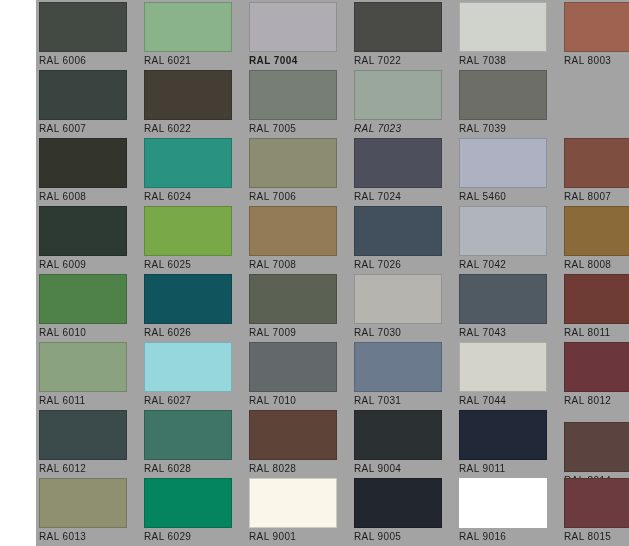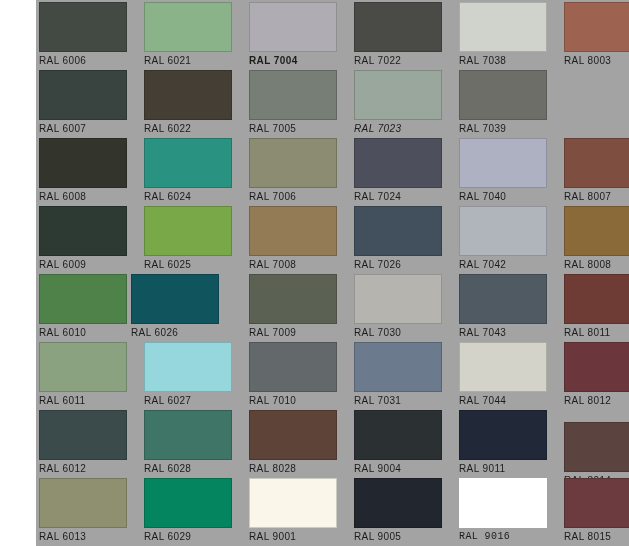--- a/index.html
+++ b/index.html
@@ -110,21 +110,21 @@
     <div class="swatch-cell" style="left: 210px; top: 136px;">
       <div class="swatch-chip has-border" style="background: rgb(140, 140, 114);"></div>
       <div class="swatch-label" style="color: rgb(28, 28, 28);">RAL 7006</div>
     </div>
     <div class="swatch-cell" style="left: 315px; top: 136px;">
       <div class="swatch-chip has-border" style="background: rgb(77, 79, 92);"></div>
       <div class="swatch-label" style="color: rgb(28, 28, 28);">RAL 7024</div>
     </div>
     <div class="swatch-cell" style="left: 420px; top: 136px;">
       <div class="swatch-chip has-border" style="background: rgb(173, 177, 193);"></div>
-      <div class="swatch-label" style="color: rgb(28, 28, 28);">RAL 7040</div>
+      <div class="swatch-label" style="color: rgb(28, 28, 28);">RAL 5460</div>
     </div>
     <div class="swatch-cell" style="left: 525px; top: 136px;">
       <div class="swatch-chip has-border" style="background: rgb(126, 78, 64);"></div>
       <div class="swatch-label" style="color: rgb(28, 28, 28);">RAL 8007</div>
     </div>
     <div class="swatch-cell" style="left: 0px; top: 204px;">
       <div class="swatch-chip has-border" style="background: rgb(45, 58, 51);"></div>
       <div class="swatch-label" style="color: rgb(28, 28, 28);">RAL 6009</div>
     </div>
     <div class="swatch-cell" style="left: 105px; top: 204px;">
@@ -144,21 +144,21 @@
       <div class="swatch-label" style="color: rgb(28, 28, 28);">RAL 7042</div>
     </div>
     <div class="swatch-cell" style="left: 525px; top: 204px;">
       <div class="swatch-chip has-border" style="background: rgb(139, 106, 58);"></div>
       <div class="swatch-label" style="color: rgb(28, 28, 28);">RAL 8008</div>
     </div>
     <div class="swatch-cell" style="left: 0px; top: 272px;">
       <div class="swatch-chip has-border" style="background: rgb(78, 130, 73);"></div>
       <div class="swatch-label" style="color: rgb(28, 28, 28);">RAL 6010</div>
     </div>
-    <div class="swatch-cell" style="left: 92px; top: 272px;">
+    <div class="swatch-cell" style="left: 105px; top: 272px;">
       <div class="swatch-chip has-border" style="background: rgb(16, 84, 94);"></div>
       <div class="swatch-label" style="color: rgb(28, 28, 28);">RAL 6026</div>
     </div>
     <div class="swatch-cell" style="left: 210px; top: 272px;">
       <div class="swatch-chip has-border" style="background: rgb(91, 98, 84);"></div>
       <div class="swatch-label" style="color: rgb(28, 28, 28);">RAL 7009</div>
     </div>
     <div class="swatch-cell" style="left: 315px; top: 272px;">
       <div class="swatch-chip has-border" style="background: rgb(182, 180, 174);"></div>
       <div class="swatch-label" style="color: rgb(28, 28, 28);">RAL 7030</div>
@@ -230,19 +230,19 @@
     <div class="swatch-cell" style="left: 210px; top: 476px;">
       <div class="swatch-chip has-border" style="background: rgb(250, 247, 234);"></div>
       <div class="swatch-label" style="color: rgb(28, 28, 28);">RAL 9001</div>
     </div>
     <div class="swatch-cell" style="left: 315px; top: 476px;">
       <div class="swatch-chip has-border" style="background: rgb(34, 38, 46);"></div>
       <div class="swatch-label" style="color: rgb(28, 28, 28);">RAL 9005</div>
     </div>
     <div class="swatch-cell" style="left: 420px; top: 476px;">
       <div class="swatch-chip empty"></div>
-      <div class="swatch-label" style="color: rgb(28, 28, 28); font-family: Liberation Mono, monospace;">RAL 9016</div>
+      <div class="swatch-label" style="color: rgb(28, 28, 28);">RAL 9016</div>
     </div>
     <div class="swatch-cell" style="left: 525px; top: 476px;">
       <div class="swatch-chip has-border" style="background: rgb(107, 59, 64);"></div>
       <div class="swatch-label" style="color: rgb(28, 28, 28);">RAL 8015</div>
     </div>
   </div>
 
 </body></html>

